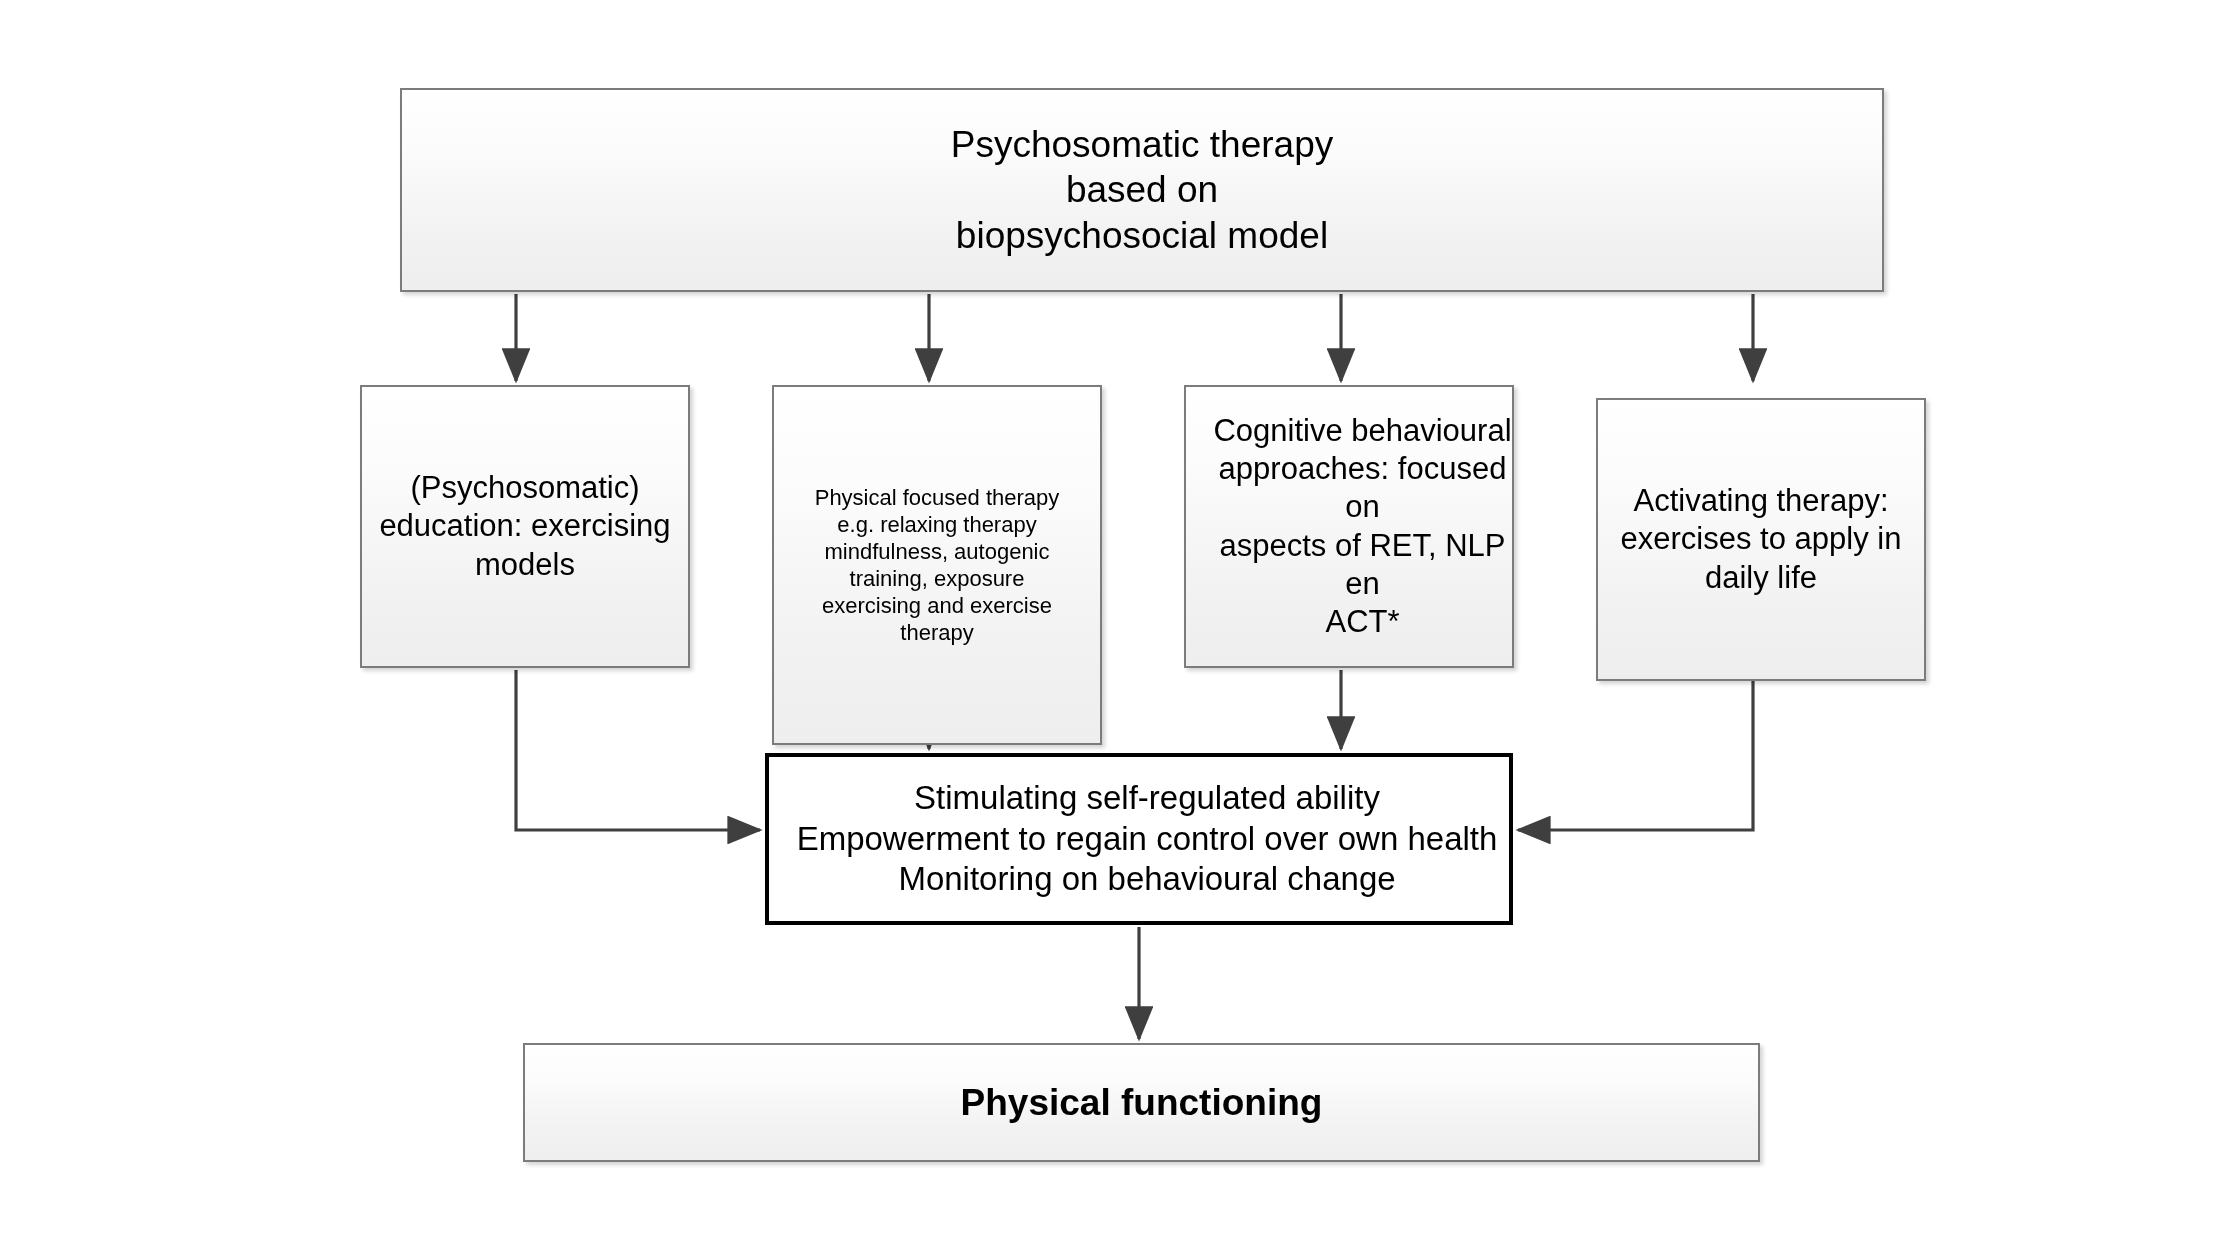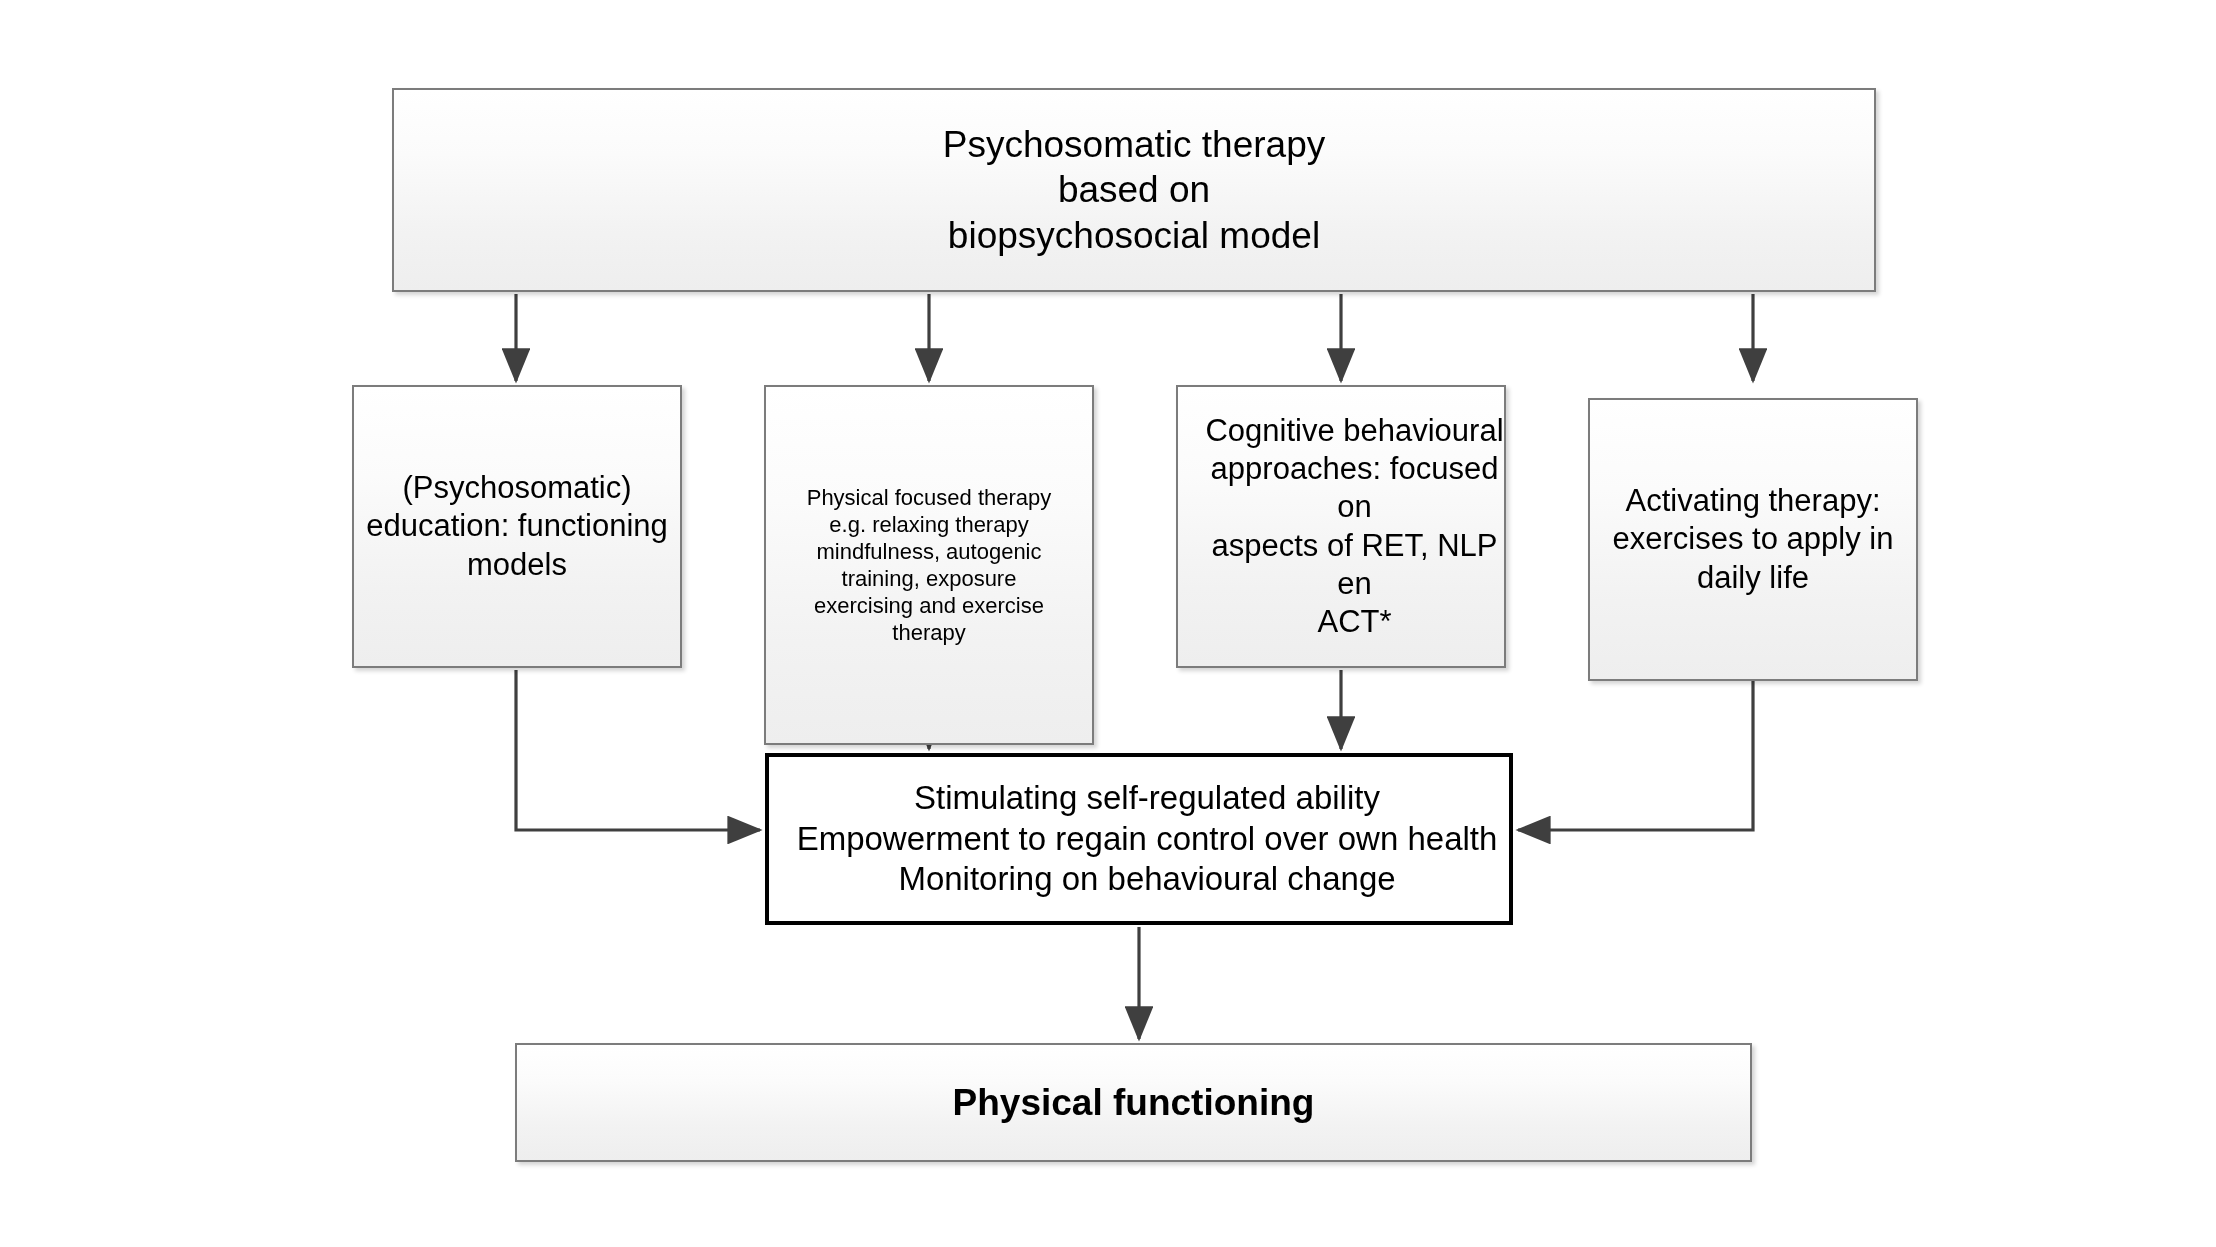--- a/index.html
+++ b/index.html
@@ -43,20 +43,21 @@
     display: block;
     width: 100%;
     white-space: pre-line;
   }
 
   
   .node.gradient-box {
     border: 2px solid #7c7c7c;
     background: linear-gradient(to bottom, #ffffff 0%, #fbfbfb 32%, #f2f2f2 72%, #eeeeee 100%);
     box-shadow: 3px 3px 4px rgba(0,0,0,0.17);
+    margin-left: 8px;
   }
 
   
   .node.plain-box {
     border: 4px solid #000000;
     background: #ffffff;
   }
 
   
   #node-top {
@@ -129,21 +130,21 @@
   </svg>
 
   <div class="node gradient-box" id="node-top">
     <span class="node-text">Psychosomatic therapy
 based on
 biopsychosocial model</span>
   </div>
 
   <div class="node gradient-box" id="node-branch-0">
     <span class="node-text">(Psychosomatic)
-education: functioning
+education: exercising
 models</span>
   </div>
 
   <div class="node gradient-box" id="node-branch-1">
     <span class="node-text">Physical focused therapy
 e.g. relaxing therapy
 mindfulness, autogenic
 training,  exposure
 exercising and exercise
 therapy</span>

